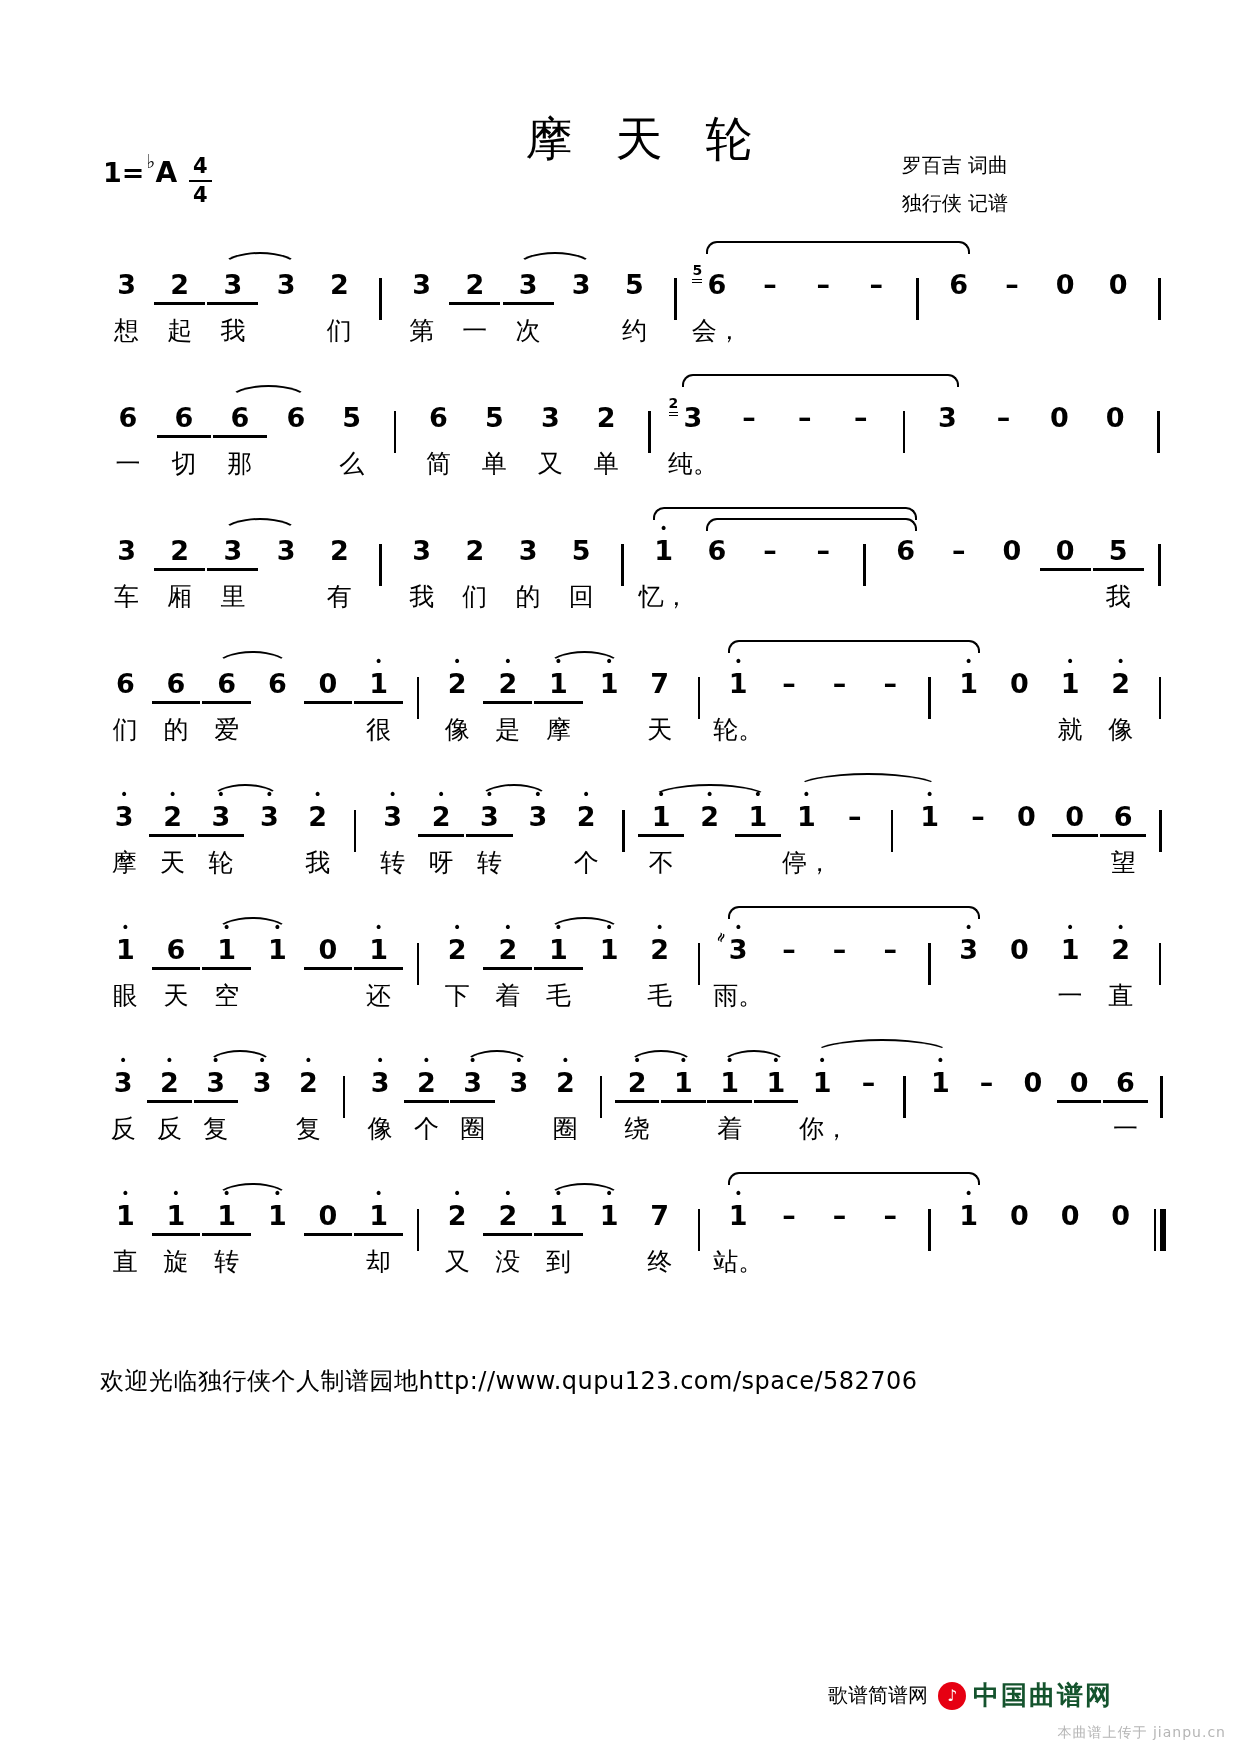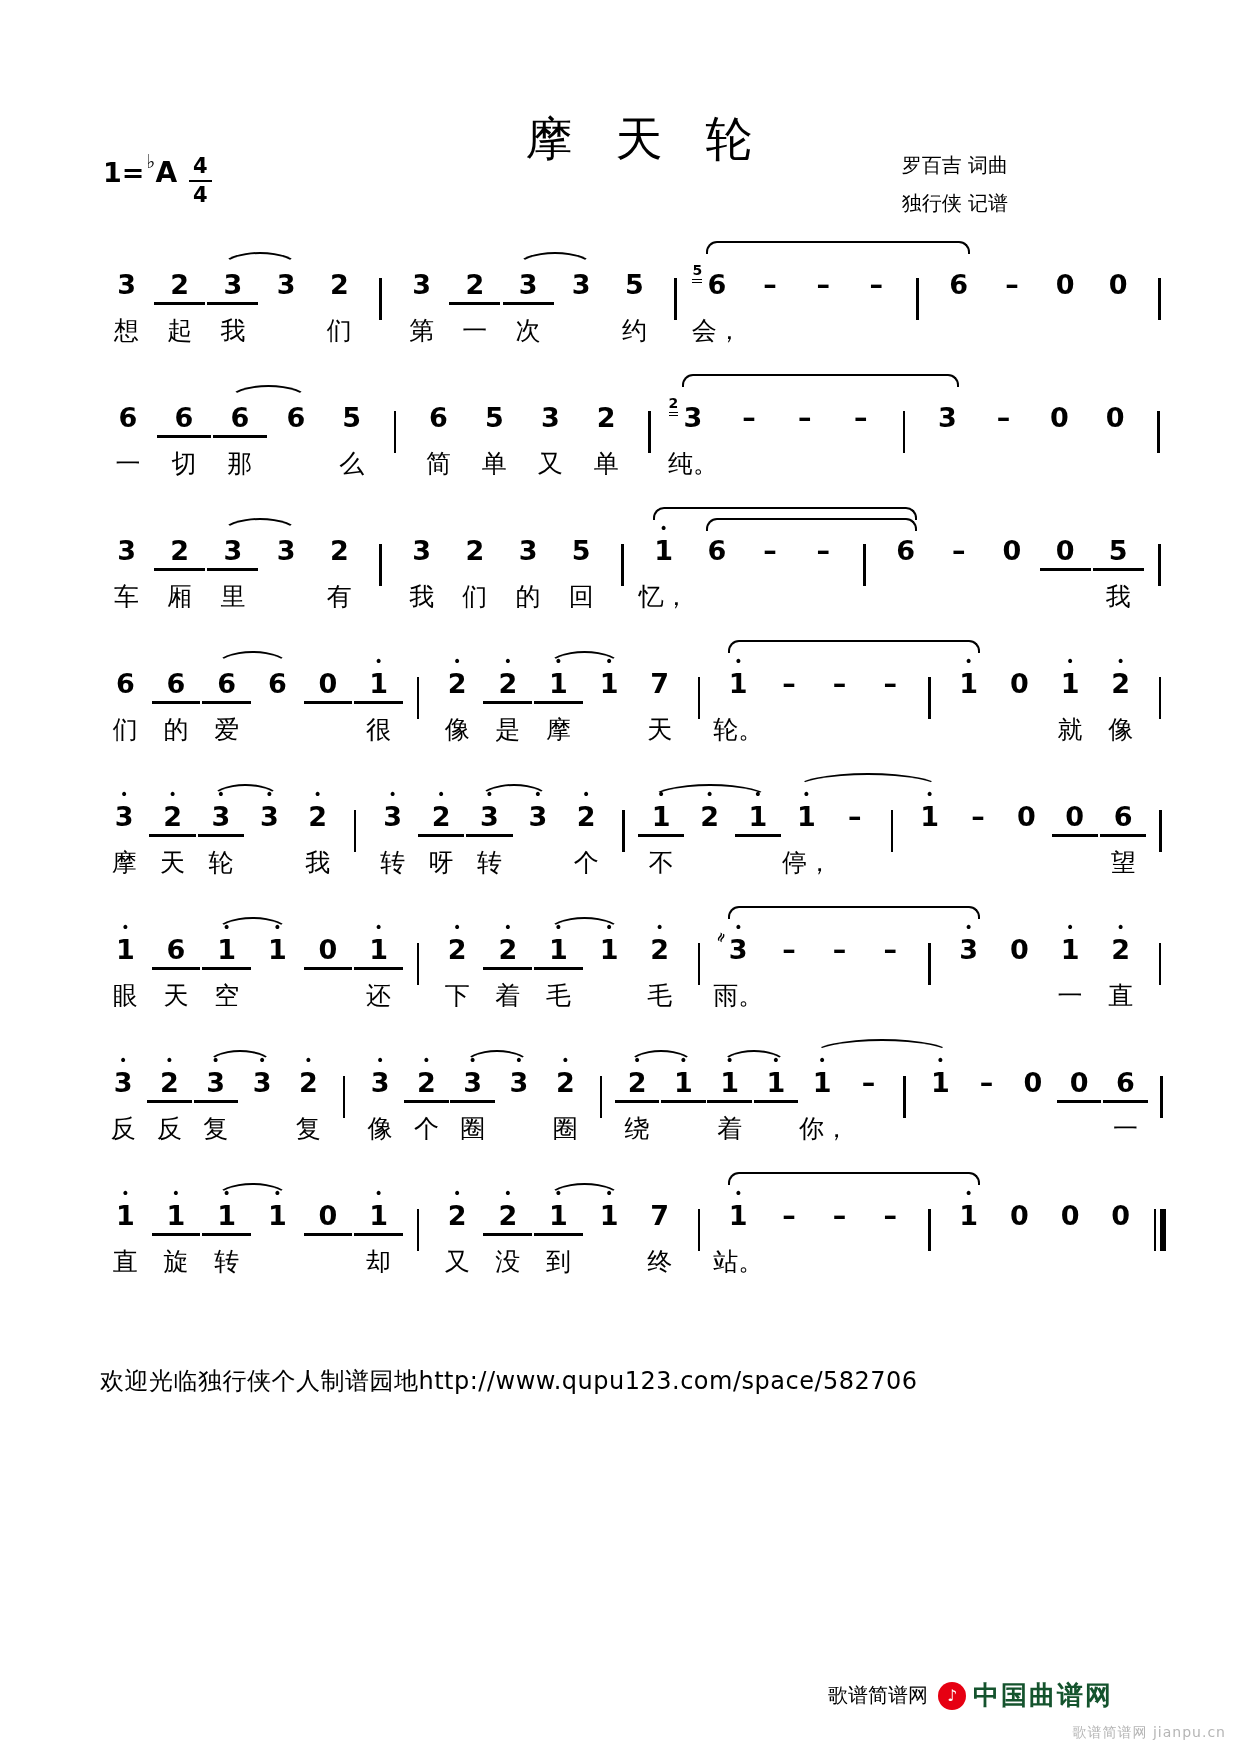--- a/index.html
+++ b/index.html
@@ -385,14 +385,14 @@
     </div>
 
   <div class="footer">欢迎光临独行侠个人制谱园地http://www.qupu123.com/space/582706</div>
 
   <div class="upload">
     <span>歌谱简谱网</span>
     <span class="logo">♪</span>
     <span class="sitename">中国曲谱网</span>
   </div>
 
-  <div class="watermark">歌谱简谱网 jianpu.cn</div>
+  <div class="watermark">本曲谱上传于 jianpu.cn</div>
 </div>
 
 </body></html>

